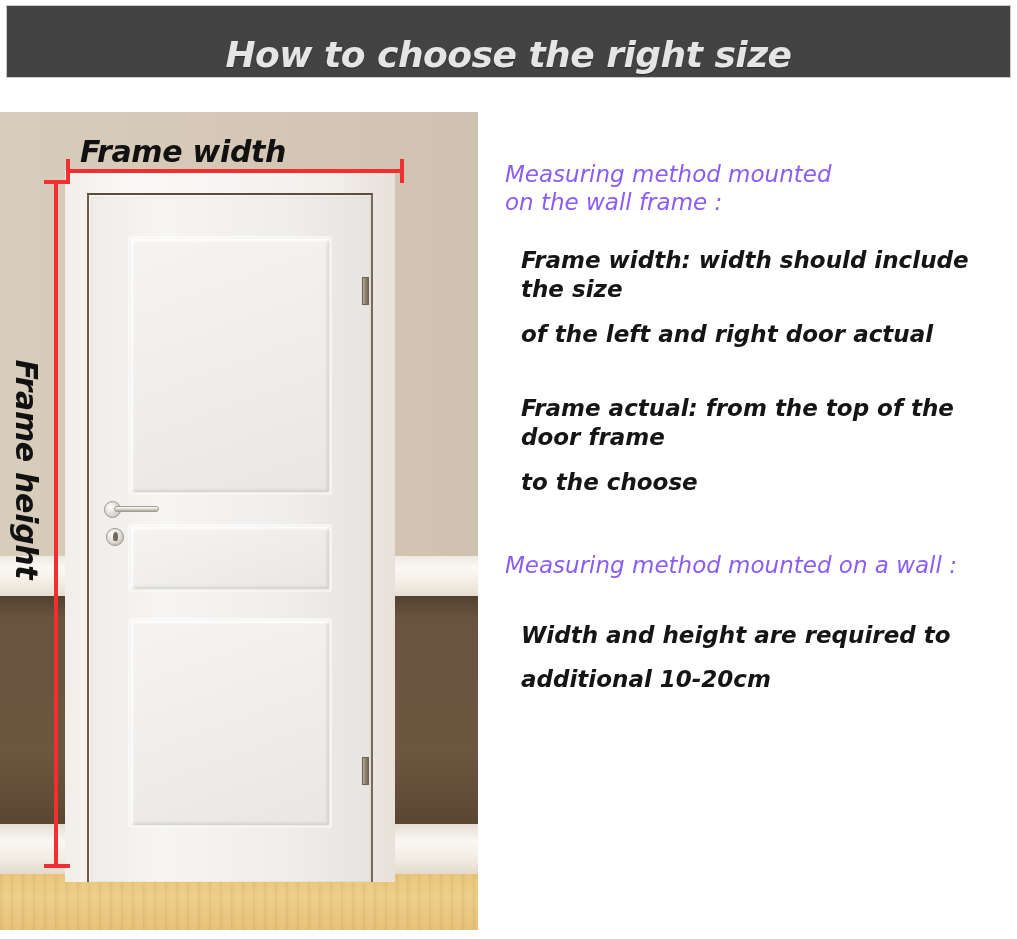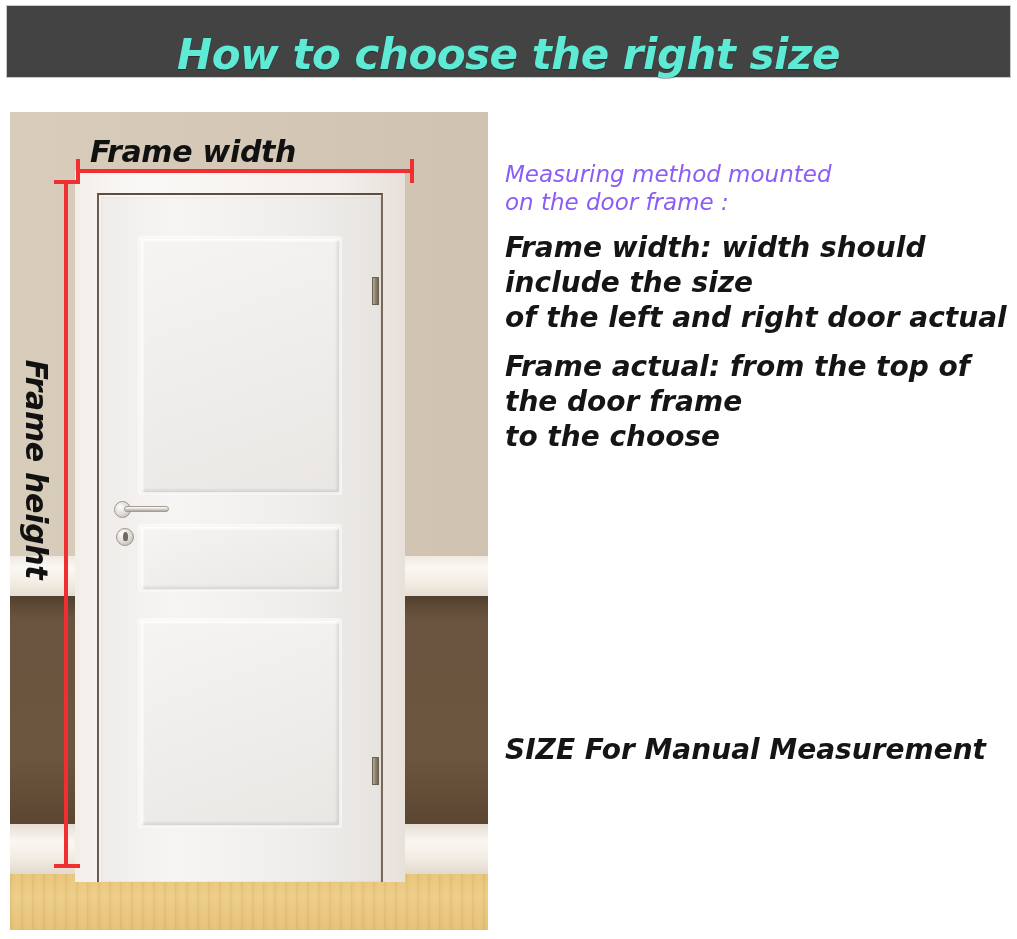--- a/index.html
+++ b/index.html
@@ -23,35 +23,35 @@
     width: 1005px;
     height: 73px;
     background: #434343;
     border: 1px solid #c9c9c9;
     box-sizing: border-box;
     display: flex;
     align-items: center;
     justify-content: center;
   }
   .header-title {
-    color: #5eead4;
+    color: #e5e5e5;
     font-family: "DejaVu Sans", sans-serif;
     font-style: italic;
     font-weight: bold;
-    font-size: 42px;
+    font-size: 36px;
     letter-spacing: -0.5px;
     white-space: nowrap;
     text-shadow: 0 1px 1px rgba(0,0,0,0.35);
     margin-top: 25px;
   }
 
   
   .photo {
     position: absolute;
-    left: 10px;
+    left: 0;
     top: 112px;
     width: 478px;
     height: 818px;
     overflow: hidden;
     background: #d3c6b5;
   }
   
   .wall-upper {
     position: absolute;
     left: 0; top: 0; width: 100%; height: 444px;
@@ -245,23 +245,23 @@
     font-weight: normal;
     font-size: 23px;
     line-height: 1.22;
     margin: 0;
   }
   .para {
     color: #151515;
     font-family: "DejaVu Sans", sans-serif;
     font-style: italic;
     font-weight: bold;
-    font-size: 28px;
+    font-size: 23px;
     line-height: 1.25;
-    margin: 0;
+    margin: 16px;
   }
   .sp-14 { height: 14px; }
   .sp-26 { height: 26px; }
   .sp-38 { height: 38px; }
   .sp-96 { height: 96px; }
   .sp-118 { height: 118px; }
 </style>
 </head>
 <body>
 
@@ -301,39 +301,42 @@
   <div class="dim-v-line"></div>
   <div class="dim-v-cap dim-v-cap-top"></div>
   <div class="dim-v-cap dim-v-cap-bottom"></div>
   <div class="label-frame-height">Frame height</div>
 </div>
 
 <div class="instructions">
 
   <div class="block">
     <p class="heading">Measuring method mounted</p>
-    <p class="heading">on the door frame :</p>
+    <p class="heading">on the wall frame :</p>
 
     <div class="sp-14"></div>
 
     <p class="para">Frame width: width should include the size</p>
     <p class="para">of the left and right door actual</p>
 
     <div class="sp-14"></div>
 
     <p class="para">Frame actual: from the top of the door frame</p>
     <p class="para">to the choose</p>
   </div>
 
   <div class="sp-38"></div>
 
   <div class="block">
+    <p class="heading">Measuring method mounted on a wall :</p>
 
     <div class="sp-26"></div>
 
+    <p class="para">Width and height are required to</p>
+    <p class="para">additional 10-20cm</p>
   </div>
 
   <div class="sp-96"></div>
 
   <div class="block">
   </div>
 
   <div class="sp-118"></div>
 
   <div class="block">

